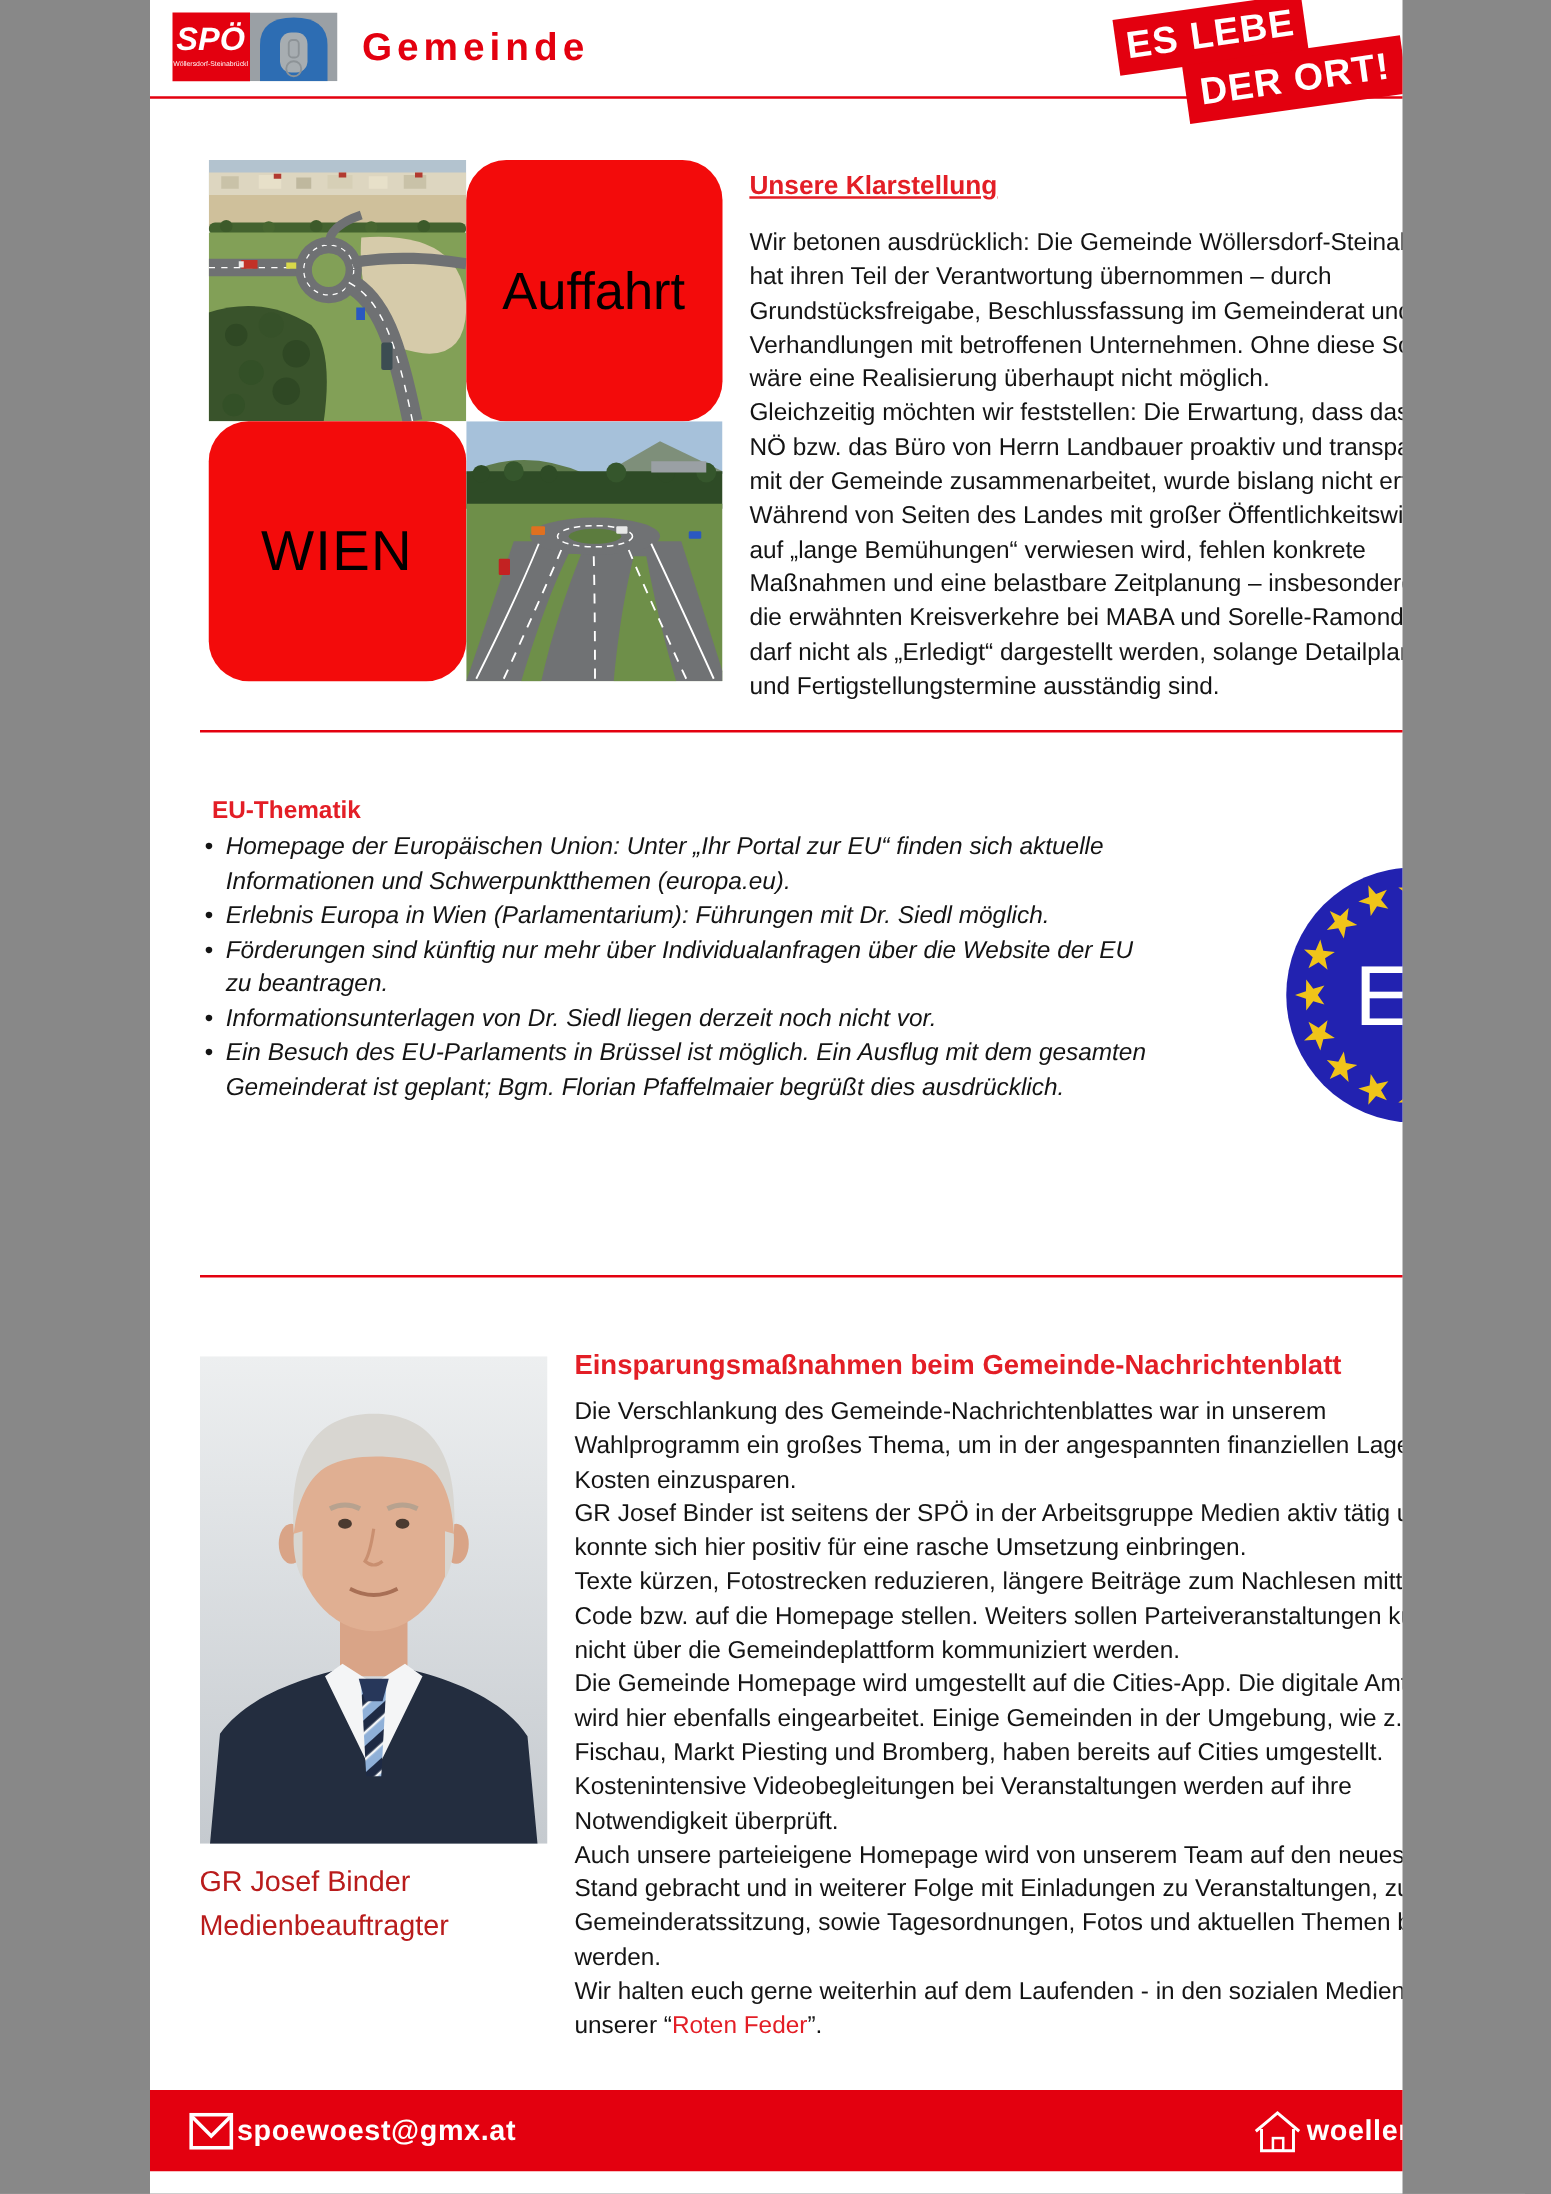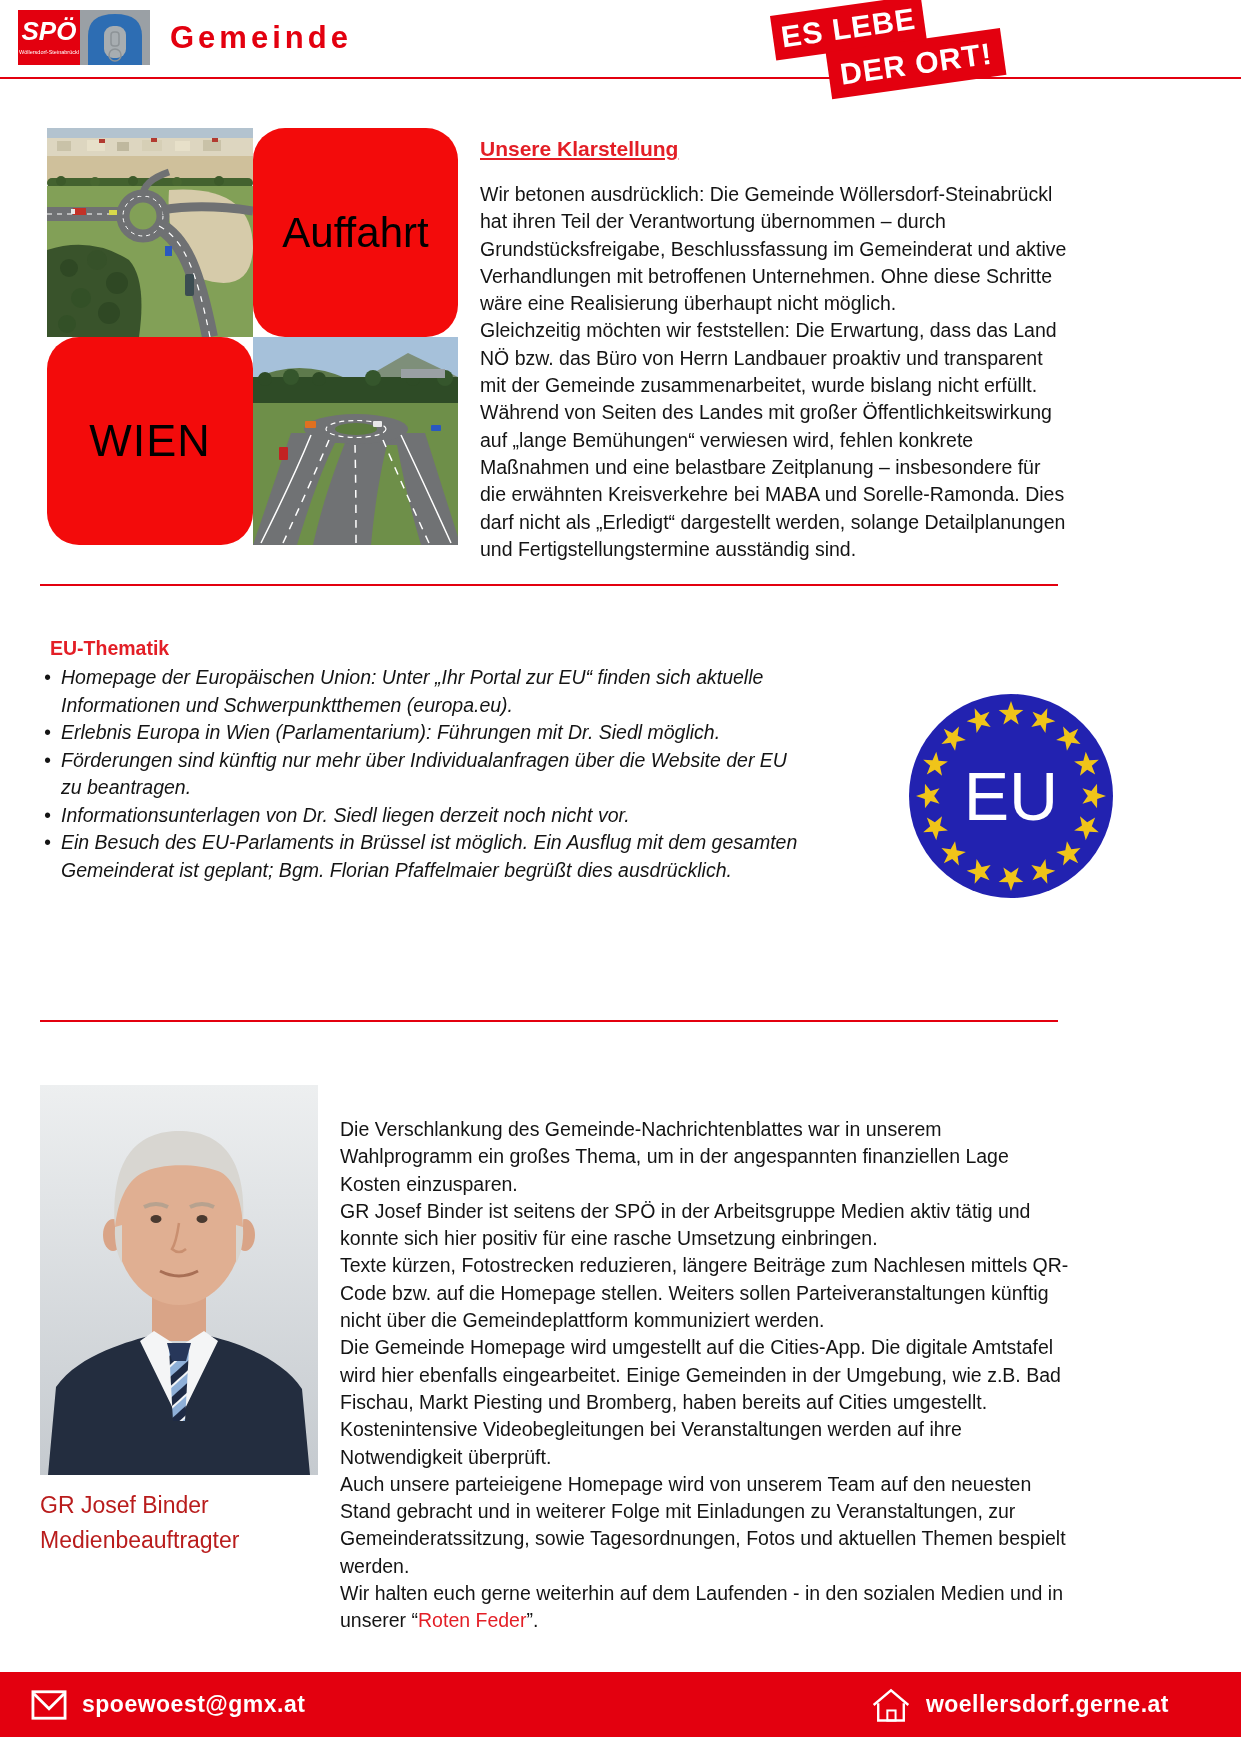--- a/index.html
+++ b/index.html
@@ -1,16 +1,16 @@
 <!DOCTYPE html>
 <html><head>
 <meta charset="utf-8">
 <style>
   html,body{margin:0;padding:0;background:#888;}
-  .page{position:relative;width:1241px;height:1755px;background:#ffffff;margin:0 auto;
+  .page{position:relative;width:1002px;height:1755px;background:#ffffff;margin:0 auto;
         font-family:"Liberation Sans",sans-serif;overflow:hidden;}
 
   
   .spo-box{position:absolute;left:18px;top:10px;width:62px;height:55px;background:#e3000f;
            color:#fff;text-align:center;}
   .spo-text{display:block;font-weight:bold;font-style:italic;font-size:26px;line-height:42px;}
   .spo-sub{display:block;font-size:5.5px;line-height:6px;margin-top:-3px;white-space:nowrap;}
   .emblem{position:absolute;left:80px;top:10px;width:70px;height:55px;}
   .page-title{position:absolute;left:170px;top:20px;font-size:31px;font-weight:600;
               color:#e3000f;letter-spacing:4px;}
@@ -52,21 +52,21 @@
   .caption{position:absolute;left:40px;top:1488px;font-size:23px;color:#b91c1c;line-height:35px;}
   .s3-title{position:absolute;left:340px;top:1079px;font-size:22px;font-weight:bold;color:#e31e26;}
   .s3-body{position:absolute;left:340px;top:1116px;width:730px;font-size:19.5px;
            line-height:27.3px;color:#141414;white-space:pre-line;}
   .red-inline{color:#e31e26;}
 
   
   .footer{position:absolute;left:0;top:1672px;width:1241px;height:65px;background:#e3000f;
           color:#fff;display:flex;align-items:center;justify-content:space-between;
           padding:0 72px 0 30px;box-sizing:border-box;}
-  .f-group{display:flex;align-items:center;gap:14px;font-size:23px;font-weight:bold;
+  .f-group{display:flex;align-items:center;gap:2px;font-size:23px;font-weight:bold;
            letter-spacing:0.5px;cursor:pointer;}
 </style>
 </head>
 <body>
 
 <div class="page">
 
   <div class="spo-box">
     <span class="spo-text">SPÖ</span>
     <span class="spo-sub">Wöllersdorf-Steinabrückl</span>
@@ -244,20 +244,21 @@
     <ellipse cx="162" cy="134" rx="5.5" ry="4" fill="#4a3a30"></ellipse>
     <path d="M139,138 Q136,158 132,164 Q139,170 146,164" stroke="#c98f70" stroke-width="2.5" fill="none"></path>
     <path d="M120,186 Q139,196 158,186" stroke="#a86f55" stroke-width="3" fill="none"></path>
   </svg>
 
   <div class="caption">
     <div>GR Josef Binder</div>
     <div>Medienbeauftragter</div>
   </div>
 
+  <div class="s3-title">Einsparungsmaßnahmen beim Gemeinde-Nachrichtenblatt</div>
   <div class="s3-body"><span>Die Verschlankung des Gemeinde-Nachrichtenblattes war in unserem Wahlprogramm ein großes Thema, um in der angespannten finanziellen Lage Kosten einzusparen.
 GR Josef Binder ist seitens der SPÖ in der Arbeitsgruppe Medien aktiv tätig und konnte sich hier positiv für eine rasche Umsetzung einbringen.
 Texte kürzen, Fotostrecken reduzieren, längere Beiträge zum Nachlesen mittels QR-Code bzw. auf die Homepage stellen. Weiters sollen Parteiveranstaltungen künftig nicht über die Gemeindeplattform kommuniziert werden.
 Die Gemeinde Homepage wird umgestellt auf die Cities-App. Die digitale Amtstafel wird hier ebenfalls eingearbeitet. Einige Gemeinden in  der Umgebung, wie z.B. Bad Fischau, Markt Piesting und Bromberg, haben bereits auf Cities umgestellt.
 Kostenintensive Videobegleitungen bei Veranstaltungen werden auf ihre Notwendigkeit überprüft.
 Auch unsere parteieigene Homepage wird von unserem Team auf den neuesten Stand gebracht und in weiterer Folge mit Einladungen zu Veranstaltungen, zur Gemeinderatssitzung, sowie Tagesordnungen, Fotos und aktuellen Themen bespielt werden.
 Wir halten euch gerne weiterhin auf dem Laufenden - in den sozialen Medien und in</span><span>
 unserer “</span><span class="red-inline">Roten Feder</span><span>”.</span></div>
 
   <div class="footer">

